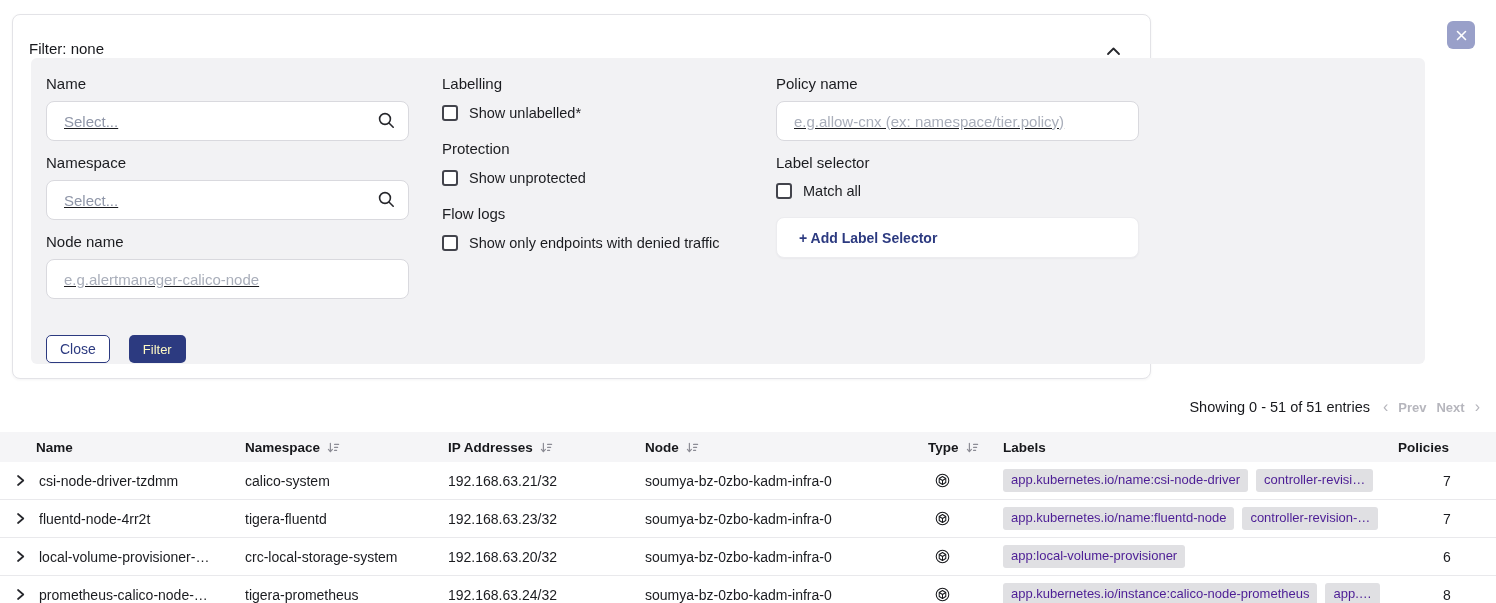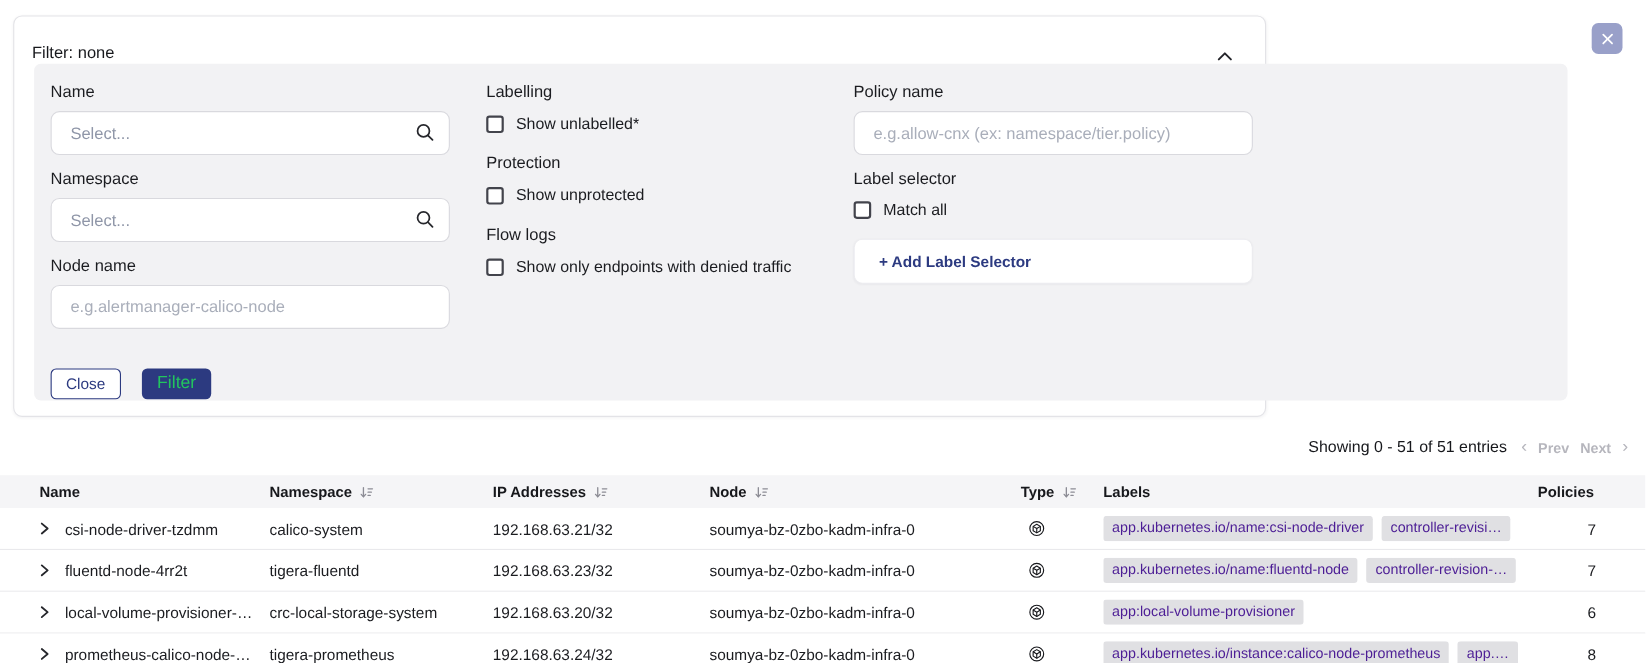--- a/index.html
+++ b/index.html
@@ -21,43 +21,43 @@
   }
   .fcol { position:absolute; top:17px; }
   .fcol1 { left:15px;  width:363px; }
   .fcol2 { left:411px; width:345px; }
   .fcol3 { left:745px; width:363px; }
 
   .field-label { display:block; font-size:15px; font-weight:500; color:#1b1c20; height:20px; margin-bottom:6px; }
   .input-wrap { position:relative; height:40px; margin-bottom:13px; }
   .text-input {
     width:100%; height:40px; background:#fff; border:1px solid #d9d9de; border-radius:8px;
-    padding:0 40px 0 17px; font-family:inherit; font-size:15px; color:#1b1c20; outline:none;
+    padding:0 40px 0 17px; font-family:inherit; font-size:15px; color:#1b1c20; outline:none;text-decoration:underline;
   }
   .text-input::placeholder { color:#a9aeba; }
   .text-input.select-like::placeholder { color:#8f96a8; }
   .search-ic { position:absolute; right:13px; top:10px; }
 
   .group-label { font-size:15px; font-weight:500; height:20px; margin-bottom:9px; }
   .check-row { display:flex; align-items:center; gap:11px; margin-bottom:18px; height:18px; }
   .checkbox {
     flex:none; width:16px; height:16px; background:#fff;
     border:2px solid #43444c; border-radius:3px; cursor:pointer;
   }
   .check-label { font-size:14.5px; color:#1b1c20; }
 
   .btn-row { display:flex; gap:19px; margin-top:36px; }
   .btn-close {
     height:28px; padding:0 13px; background:#fff; color:var(--navy,#2c3a80);
     border:1.5px solid var(--navy,#2c3a80); border-radius:5px;
     font-family:inherit; font-size:14px; font-weight:500; cursor:pointer;
   }
   .btn-filter {
-    height:28px; padding:0 14px; background:var(--navy,#2c3a80); color:#22c55e;
-    border:none; border-radius:5px; font-family:inherit; font-size:16px; font-weight:500; cursor:pointer;
+    height:28px; padding:0 14px; background:var(--navy,#2c3a80); color:#fef9c3;
+    border:none; border-radius:5px; font-family:inherit; font-size:13px; font-weight:500; cursor:pointer;
   }
   .add-selector-btn {
     width:100%; height:41px; margin-top:9px; background:#fff; border:1px solid #ececef; border-radius:8px;
     text-align:left; padding:0 0 0 22px; color:var(--navy,#2c3a80);
     font-family:inherit; font-size:14px; font-weight:600; cursor:pointer;
     box-shadow:0 1px 2px rgba(20,20,40,.04);
   }
   .col3-check { margin-bottom:8px; }
 
   
@@ -82,21 +82,21 @@
   .thead, .trow {
     display:grid; grid-template-columns:245px 203px 197px 283px 75px 385px 1fr;
     align-items:center;
   }
   .thead { height:30px; background:var(--header-band-bg,#f5f5f7); }
   .th { font-size:13.5px; font-weight:700; color:#17181c; display:flex; align-items:center; gap:7px; }
   .th.first { padding-left:36px; }
   .th.last, .td.last { padding-left:10px;text-align:center; }
   .trow { height:38px; background:#fff; border-bottom:1px solid #e9e9ec; }
   .td { font-size:14px; color:#1b1c20; }
-  .td.name-cell { display:flex; align-items:center; gap:9px; padding-left:36px; }
+  .td.name-cell { display:flex; align-items:center; gap:9px; padding-left:16px; }
   .expand-btn { background:none; border:none; width:14px; height:14px; padding:0; cursor:pointer; display:flex; align-items:center; }
   .td.type-cell { padding-left:7px; display:flex; align-items:center; }
   .td.labels-cell { display:flex; align-items:center; gap:8px; overflow:hidden; white-space:nowrap; padding-right:6px; }
   .chip {
     flex:none; background:var(--chip-bg,#e0e0e3); color:#4c1d95; font-size:13px;
     padding:3px 8px 4px; border-radius:3px; line-height:1.2;
   }
   svg { display:block; }
 </style>
 </head>

